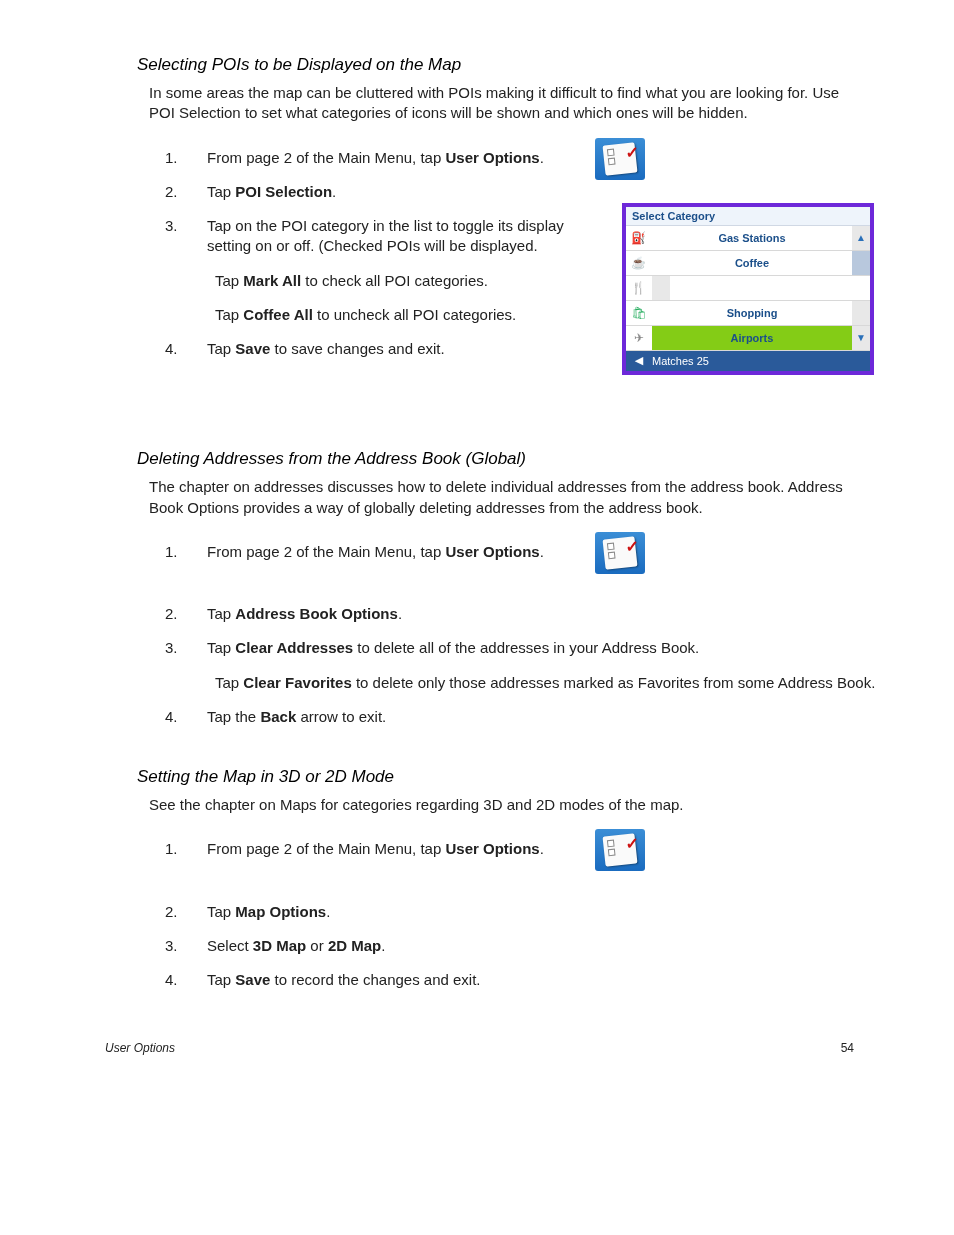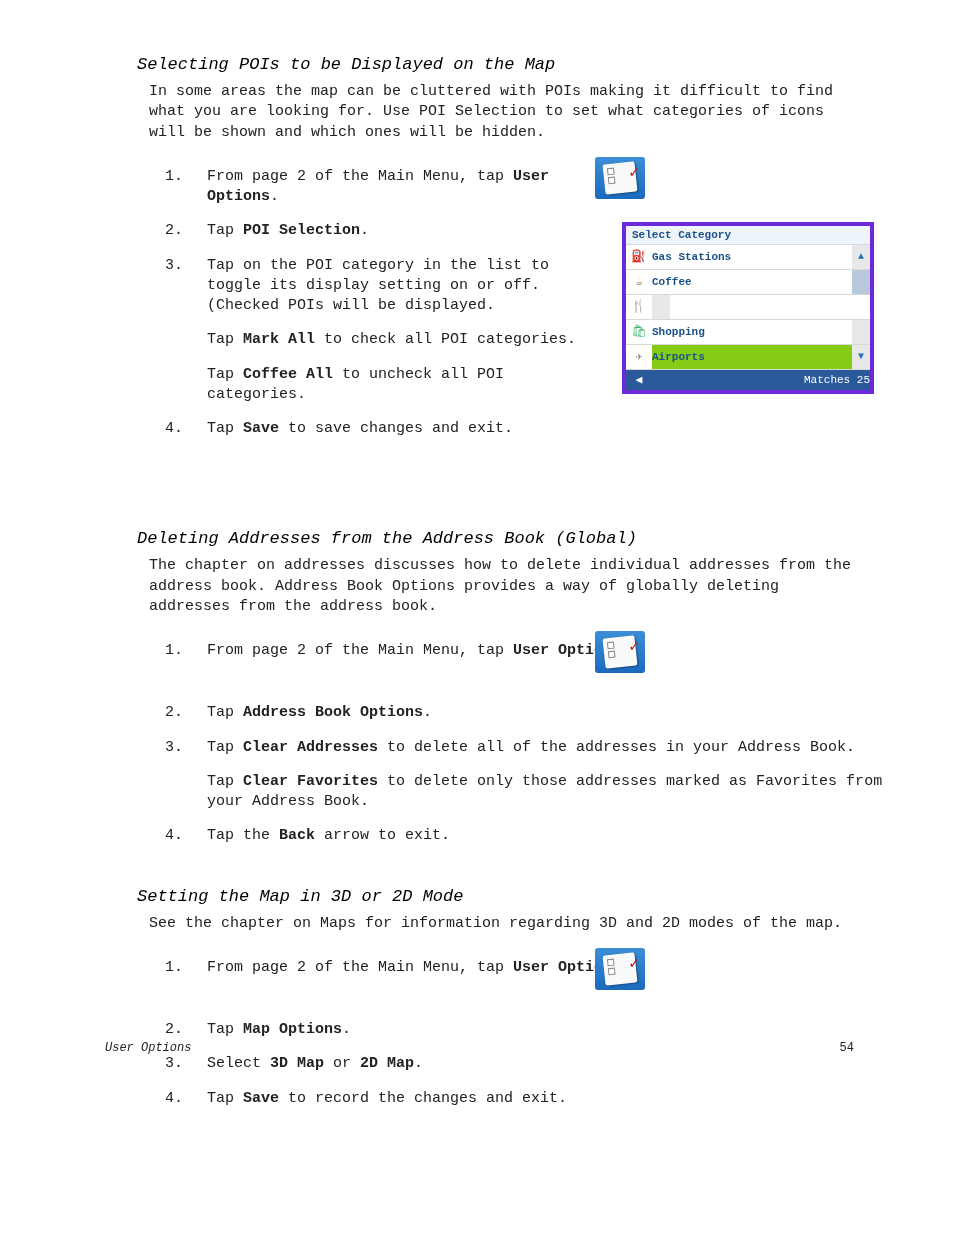--- a/index.html
+++ b/index.html
@@ -8,21 +8,20 @@
     background: #ffffff;
     font-family: Arial, Helvetica, sans-serif;
     color: #222;
   }
   .page {
     width: 954px;
     height: 1110px;
     position: relative;
     box-sizing: border-box;
     padding: 55px 100px 30px 105px;
-    font-family: Liberation Mono, monospace;
   }
   .section-title {
     font-style: italic;
     font-size: 17px;
     margin: 0 0 8px 32px;
     color: #000;
   }
   .intro {
     font-size: 15px;
     line-height: 1.35;
@@ -47,20 +46,21 @@
   }
   .step-num {
     width: 42px;
     flex-shrink: 0;
   }
   .step-body {
     flex: 1;
   }
   .sub {
     margin-top: 14px;
+    margin-left: 8px;
   }
   strong { font-weight: bold; }
 
   
   .uo-icon {
     position: absolute;
     width: 50px;
     height: 42px;
     background: linear-gradient(#3b8ed6, #1a6bbf);
     border-radius: 3px;
@@ -122,20 +122,21 @@
     border-bottom: 1px solid #d8d8d8;
     height: 24px;
   }
   .poi-row .ic {
     width: 26px;
     text-align: center;
     font-size: 12px;
   }
   .poi-row .lab {
     flex: 1;
+    text-align: center;
     color: #1b4f8a;
     font-weight: bold;
     font-size: 11px;
   }
   .poi-row .scroll {
     width: 18px;
     background: #e8e8e8;
     height: 100%;
     text-align: center;
     color: #2a70b9;
@@ -146,21 +147,21 @@
   .lab-wrap { flex:1; display:flex; height:100%; align-items:center; }
   .poi-footer {
     background: #2a5a9a;
     color: #fff;
     height: 20px;
     display: flex;
     align-items: center;
     font-size: 11px;
   }
   .poi-footer .back { width: 26px; text-align:center; color:#fff; }
-  .poi-footer .match { flex:1; text-align:right; }
+  .poi-footer .match { flex:1; text-align:left; }
   .poi-caption {
     text-align: center;
     font-style: italic;
     font-size: 12px;
     margin-top: 6px;
     color: #000;
   }
 
   .screen-group {
     position: absolute;
@@ -281,39 +282,39 @@
         </div>
         <div style="height:28px;"></div>
         <div class="step">
           <div class="step-num">2.</div>
           <div class="step-body"><span>Tap </span><strong>Address Book Options</strong><span>.</span></div>
         </div>
         <div class="step">
           <div class="step-num">3.</div>
           <div class="step-body">
             <span>Tap </span><strong>Clear Addresses</strong><span> to delete all of the addresses in your Address Book.</span>
-            <div class="sub"><span>Tap </span><strong>Clear Favorites</strong><span> to delete only those addresses marked as Favorites from your Address Book.</span></div>
+            <div class="sub"><span>Tap </span><strong>Clear Favorites</strong><span> to delete only those addresses marked as Favorites from some Address Book.</span></div>
           </div>
         </div>
         <div class="step">
           <div class="step-num">4.</div>
           <div class="step-body"><span>Tap the </span><strong>Back</strong><span> arrow to exit.</span></div>
         </div>
       </div>
 
       <div class="uo-icon" style="top:-10px; left:490px;">
         <div class="paper"></div>
           <div class="check">✓</div>
       </div>
     </div>
   </div>
 
   <div class="content-block">
     <div class="section-title">Setting the Map in 3D or 2D Mode</div>
-    <div class="intro">See the chapter on Maps for information regarding 3D and 2D modes of the map.</div>
+    <div class="intro">See the chapter on Maps for categories regarding 3D and 2D modes of the map.</div>
 
     <div style="position:relative;">
       <div class="step-list wide">
         <div class="step">
           <div class="step-num">1.</div>
           <div class="step-body"><span>From page 2 of the Main Menu, tap </span><strong>User Options</strong><span>.</span></div>
         </div>
         <div style="height:28px;"></div>
         <div class="step">
           <div class="step-num">2.</div>

